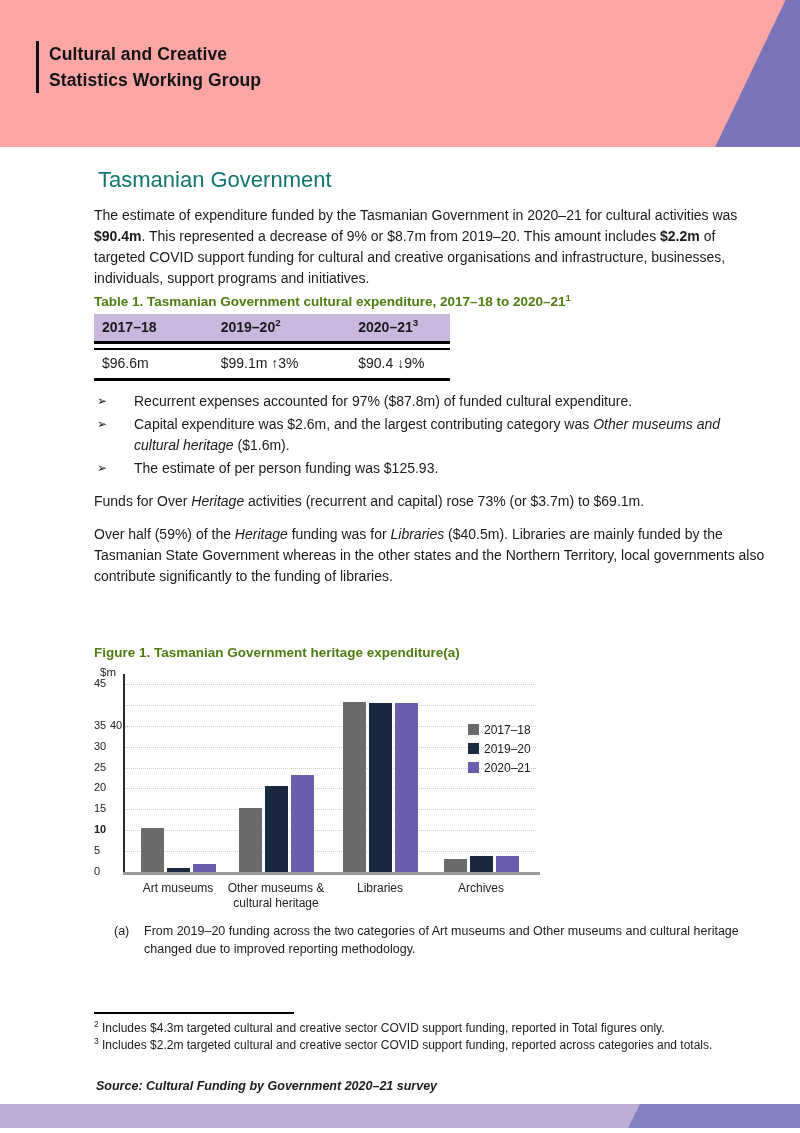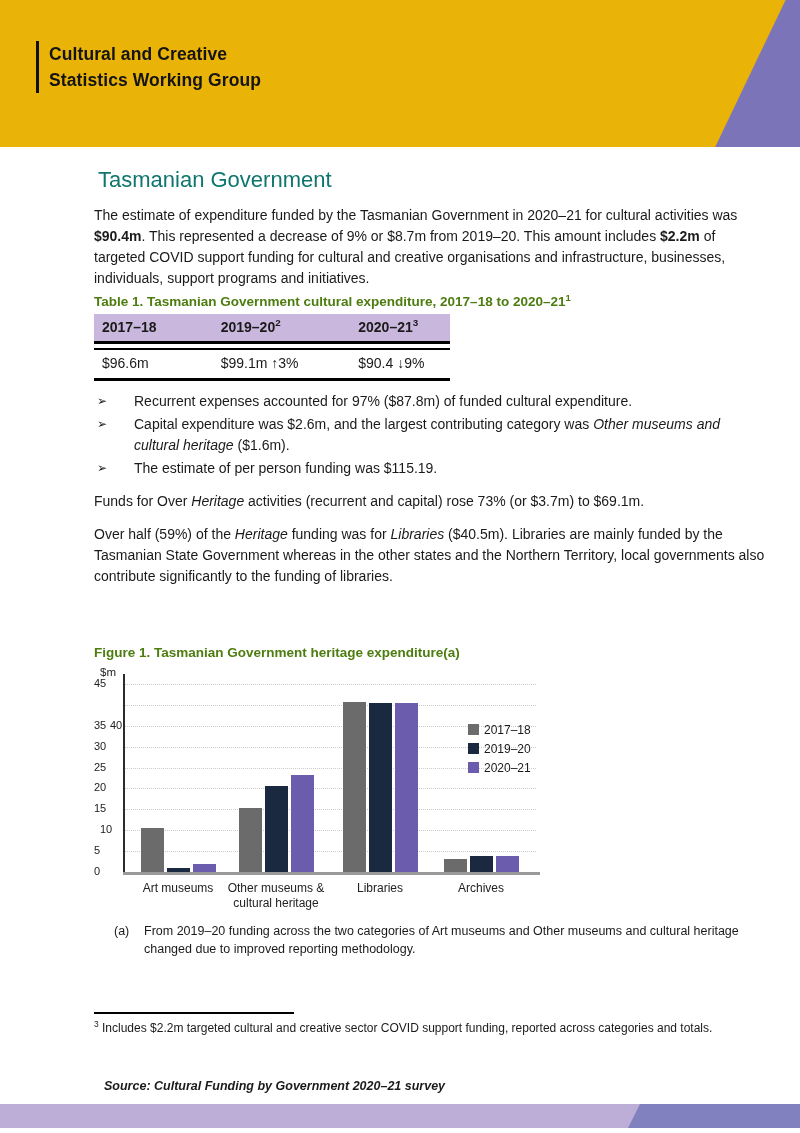--- a/index.html
+++ b/index.html
@@ -1,20 +1,20 @@
 <!DOCTYPE html>
 <html><head>
 <meta charset="utf-8">
 <style>
   html,body{margin:0;padding:0;background:#ffffff;}
   .page{position:relative;width:800px;height:1133px;background:#ffffff;overflow:hidden;
         font-family:"Liberation Sans",sans-serif;color:#1a1a1a;}
 
   
-  .banner-top{position:absolute;top:0;left:0;width:800px;height:147px;background:#eab308;}
+  .banner-top{position:absolute;top:0;left:0;width:800px;height:147px;background:#fca5a5;}
   .banner-top .diag{position:absolute;top:0;right:0;width:100%;height:100%;
         background:#7b74b8;clip-path:polygon(98.2% 0,100% 0,100% 100%,89.4% 100%);}
   .org-block{position:absolute;left:36px;top:41px;display:flex;}
   .org-rule{width:3px;background:#101010;margin-right:10px;}
   .org-text{font-size:17.5px;font-weight:700;line-height:26px;color:#141414;letter-spacing:.1px;}
 
   
   .content{position:absolute;top:147px;left:0;width:800px;padding:0 34px 0 94px;box-sizing:border-box;}
   h1.doc-title{margin:22px 0 0;font-size:29px;line-height:34px;font-weight:700;color:#161616;letter-spacing:-.2px;}
   h2.section{margin:20px 4px 0;font-size:22px;line-height:26px;font-weight:400;color:#0f766e;}
@@ -53,21 +53,21 @@
   .chart .lsw{width:11px;height:11px;margin-right:5px;flex:0 0 11px;}
   .chart .llab{font-size:12px;color:#1a1a1a;white-space:nowrap;}
   .fig-note{display:flex;margin:10px 0 0 20px;font-size:12.5px;line-height:18px;width:640px;}
   .fig-note .marker{flex:0 0 30px;}
 
   
   .footnote-block{position:absolute;left:94px;top:1012px;width:672px;}
   .fn-rule{width:200px;border-top:2px solid #000;height:0;}
   .fns{margin-top:6px;font-size:12px;line-height:17px;}
   .fns .fn{white-space:normal;}
-  .source-line{position:absolute;left:96px;top:1079px;font-size:12.5px;font-weight:700;font-style:italic;margin-left:8px;}
+  .source-line{position:absolute;left:96px;top:1079px;font-size:12.5px;font-weight:700;font-style:italic;}
   .banner-bottom{position:absolute;left:0;top:1104px;width:800px;height:24px;background:#bcaed6;}
   .banner-bottom .diag{position:absolute;top:0;right:0;width:100%;height:100%;
         background:#8281bf;clip-path:polygon(80% 0,100% 0,100% 100%,78.5% 100%);}
 </style>
 </head>
 <body>
 
 <div class="page">
 
   <div class="banner-top">
@@ -112,21 +112,21 @@
         <li>
           <span class="marker">➢</span>
           <span><span class="seg-normal">Recurrent expenses accounted for 97% ($87.8m) of funded cultural expenditure.</span></span>
         </li>
         <li>
           <span class="marker">➢</span>
           <span><span class="seg-normal">Capital expenditure was $2.6m, and the largest contributing category was </span><span class="seg-italic">Other museums and cultural heritage</span><span class="seg-normal"> ($1.6m).</span></span>
         </li>
         <li>
           <span class="marker">➢</span>
-          <span><span class="seg-normal">The estimate of per person funding was $115.19.</span></span>
+          <span><span class="seg-normal">The estimate of per person funding was $125.93.</span></span>
         </li>
       </ul>
 
     <p class="body"><span class="seg-normal">Funds for Over </span><span class="seg-italic">Heritage</span><span class="seg-normal"> activities (recurrent and capital) rose 73% (or $3.7m) to $69.1m.</span></p>
     <p class="body"><span class="seg-normal">Over half (59%) of the </span><span class="seg-italic">Heritage</span><span class="seg-normal"> funding was for </span><span class="seg-italic">Libraries</span><span class="seg-normal"> ($40.5m). Libraries are mainly funded by the Tasmanian State Government whereas in the other states and the Northern Territory, local governments also contribute significantly to the funding of libraries.</span></p>
   </div>
 
   <div class="figure-block">
     <div class="cap">Figure 1. Tasmanian Government heritage expenditure(a)</div>
     <div class="chart" id="chart">
@@ -138,21 +138,21 @@
         <div class="ytick" style="left: 0px; top: 52.7778px;">35</div>
         <div class="grid" style="left: 31px; top: 59.7778px; width: 411px;"></div>
         <div class="ytick" style="left: 0px; top: 73.6667px;">30</div>
         <div class="grid" style="left: 31px; top: 80.6667px; width: 411px;"></div>
         <div class="ytick" style="left: 0px; top: 94.5556px;">25</div>
         <div class="grid" style="left: 31px; top: 101.556px; width: 411px;"></div>
         <div class="ytick" style="left: 0px; top: 115.444px;">20</div>
         <div class="grid" style="left: 31px; top: 122.444px; width: 411px;"></div>
         <div class="ytick" style="left: 0px; top: 136.333px;">15</div>
         <div class="grid" style="left: 31px; top: 143.333px; width: 411px;"></div>
-        <div class="ytick" style="left: 6px; top: 157.222px;">10</div>
+        <div class="ytick" style="left: 0px; top: 157.222px; font-weight: bold;">10</div>
         <div class="grid" style="left: 31px; top: 164.222px; width: 411px;"></div>
         <div class="ytick" style="left: 0px; top: 178.111px;">5</div>
         <div class="grid" style="left: 31px; top: 185.111px; width: 411px;"></div>
         <div class="ytick" style="left: 0px; top: 199px;">0</div>
         <div class="yaxis" style="left: 29px; top: 8px; height: 200px;"></div>
         <div class="xaxis" style="left: 29px; top: 206px; width: 417px;"></div>
         <div class="bar" style="left: 47px; top: 161.716px; width: 23px; height: 44.2844px; background: rgb(107, 107, 107);"></div>
         <div class="bar" style="left: 73px; top: 202.24px; width: 23px; height: 3.76px; background: rgb(26, 41, 64);"></div>
         <div class="bar" style="left: 99px; top: 198.062px; width: 23px; height: 7.93778px; background: rgb(107, 92, 174);"></div>
         <div class="xlab" style="left: 19px; top: 215px;">Art museums</div>
@@ -185,20 +185,21 @@
       </div>
     <div class="fig-note">
       <span class="marker">(a)</span>
       <span>From 2019–20 funding across the two categories of Art museums and Other museums and cultural heritage changed due to improved reporting methodology.</span>
     </div>
   </div>
 
   <div class="footnote-block">
     <div class="fn-rule"></div>
     <div class="fns" id="footnotes">
+        <div class="fn"><sup>2</sup> <span class="seg-normal">Includes $4.3m targeted cultural and creative sector COVID support funding, reported in Total figures only.</span></div>
         <div class="fn"><sup>3</sup> <span class="seg-normal">Includes $2.2m targeted cultural and creative sector COVID support funding, reported across categories and totals.</span></div>
       </div>
   </div>
 
   <div class="source-line">Source: Cultural Funding by Government 2020–21 survey</div>
 
   <div class="banner-bottom">
     <div class="diag"></div>
   </div>
 

